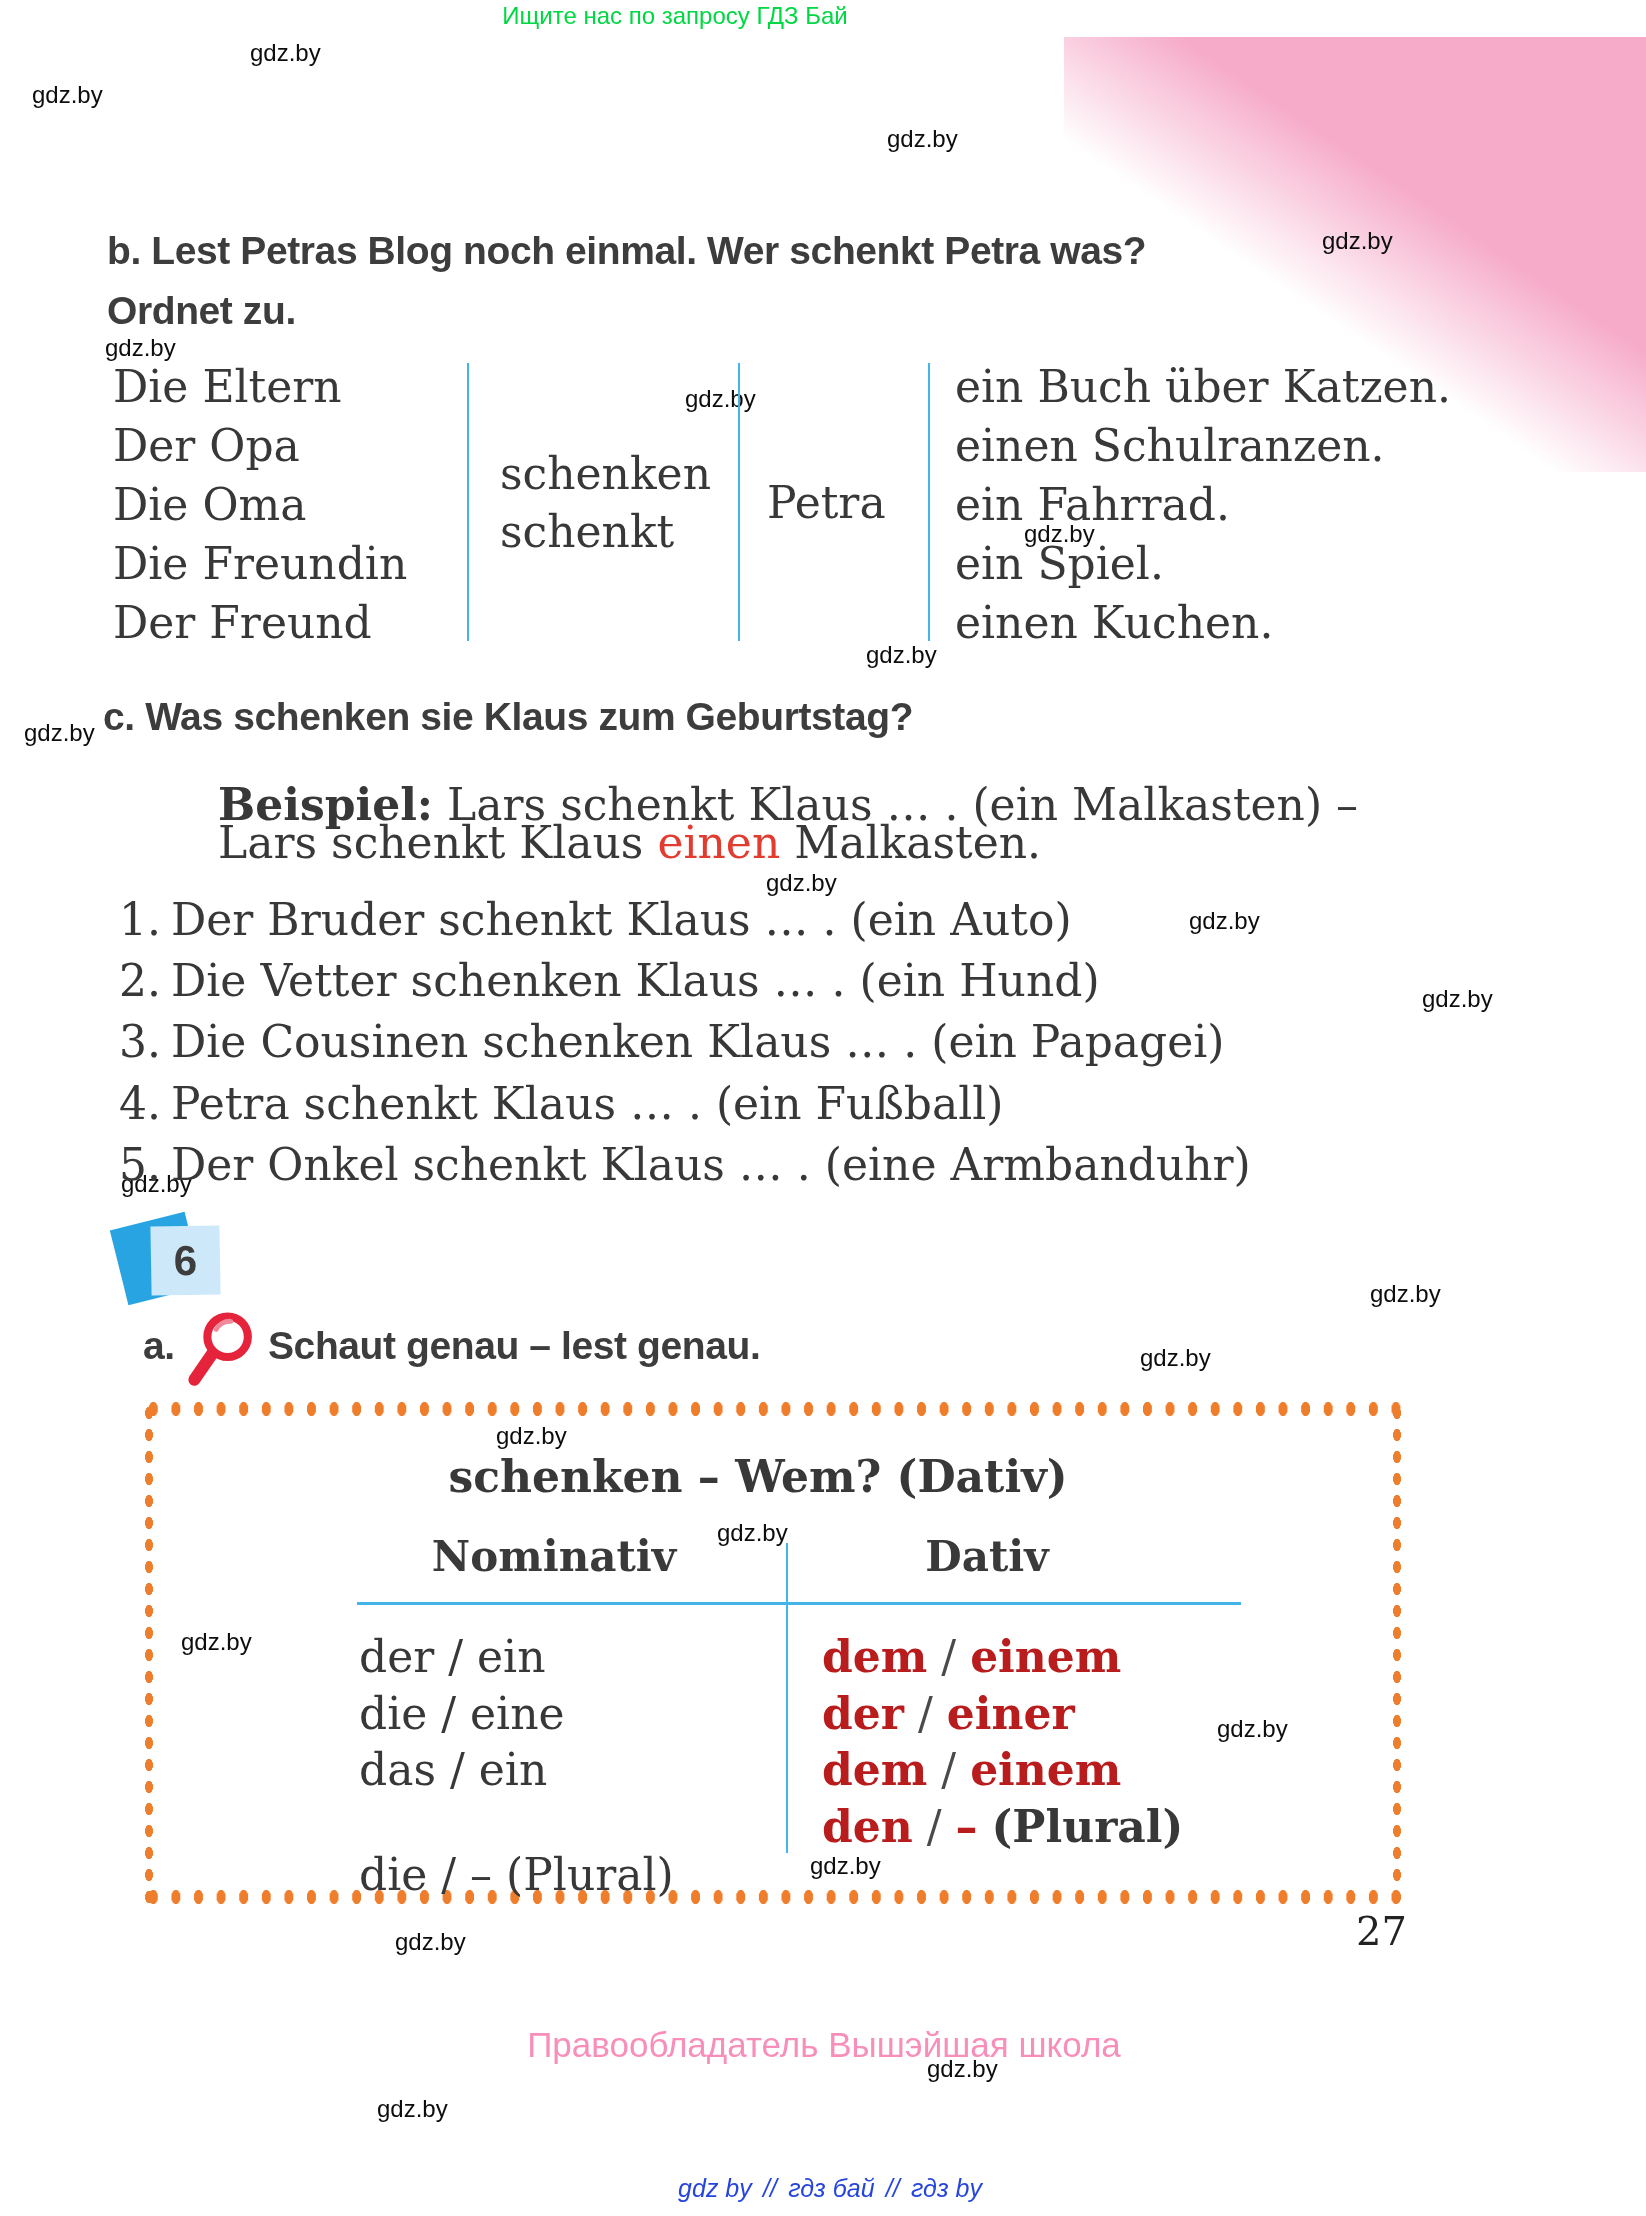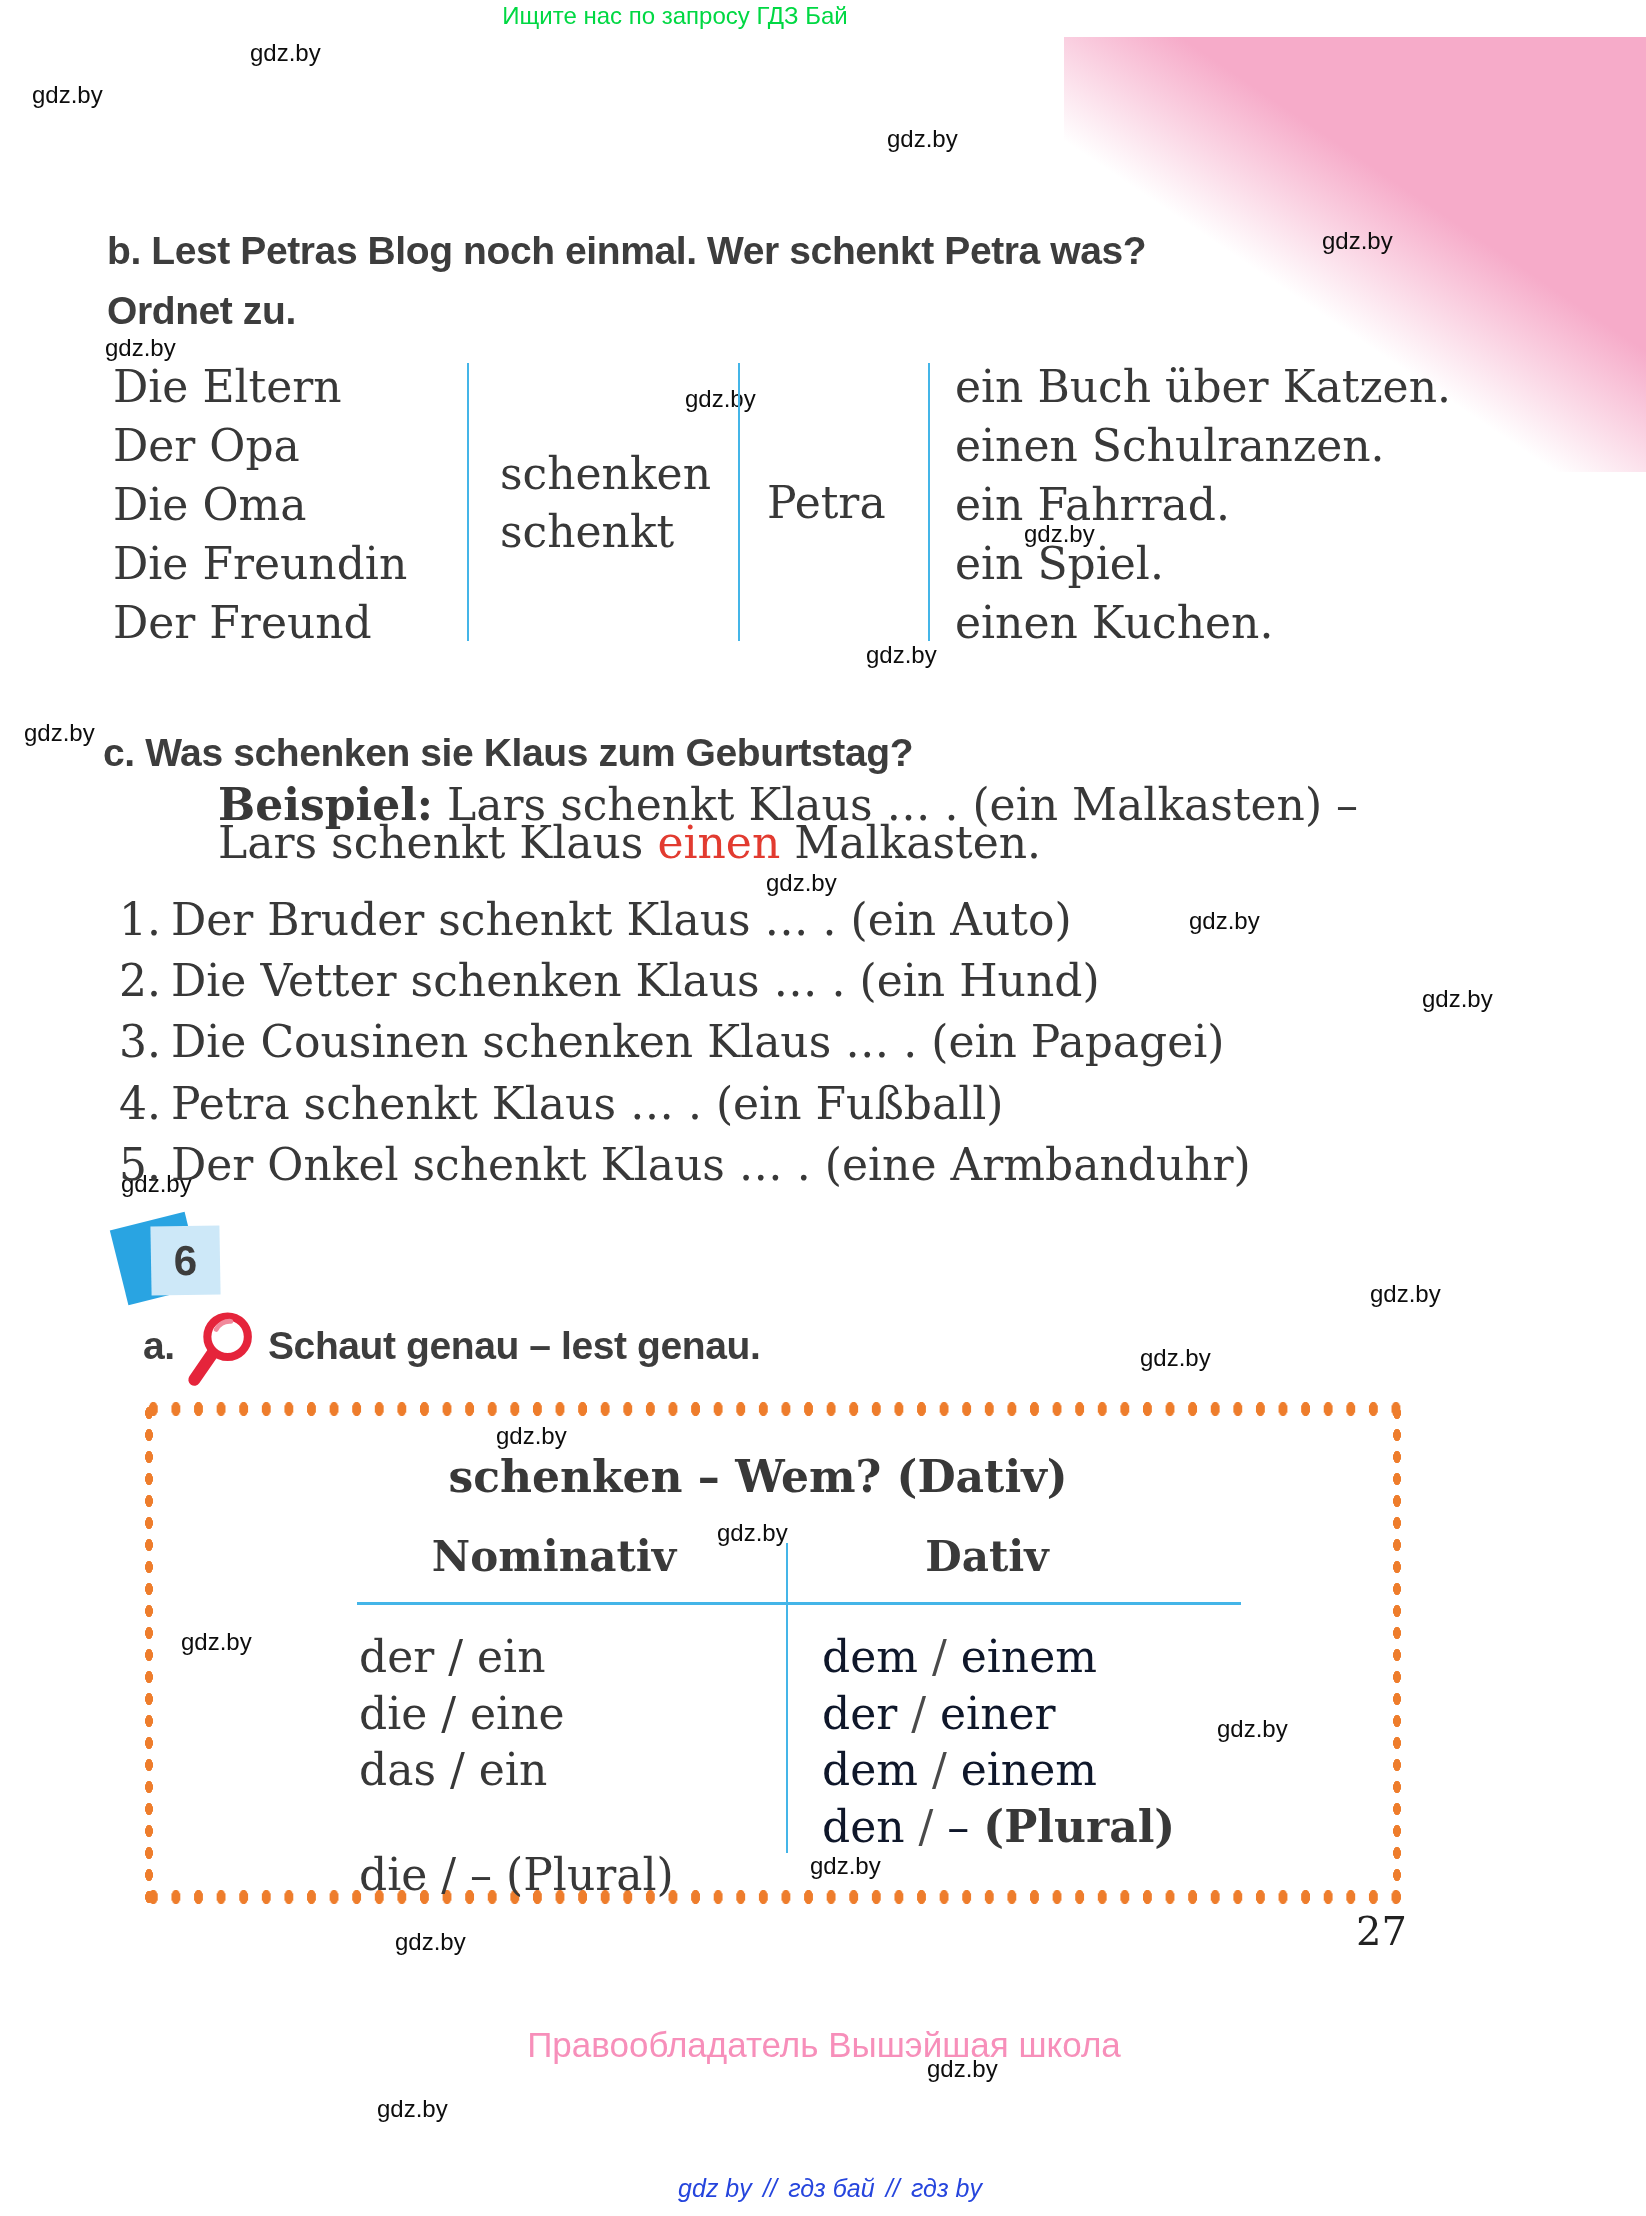--- a/index.html
+++ b/index.html
@@ -23,21 +23,21 @@
 
   
   .serif{position:absolute;font-family:"DejaVu Serif",serif;font-size:44px;line-height:53px;
     color:#383838;white-space:nowrap;}
   .serif b{font-weight:bold;}
 
   .cyan-vline{position:absolute;width:2.4px;background:#44b5e8;}
   .cyan-hline{position:absolute;height:3.2px;background:#44b5e8;}
 
   .red{color:#e23b30;}
-  .green{color:#0f172a;font-weight:normal;}
+  .green{color:#b91c1c;font-weight:bold;}
   .dark-sep{color:#4a4a4a;font-weight:normal;}
 
   
   .list-row .num{display:inline-block;width:52px;}
 
   
   .badge-back{position:absolute;left:118px;top:1220px;width:77px;height:77px;
     background:#29a4e2;transform:rotate(-14deg);}
   .badge-front{position:absolute;left:151px;top:1226px;width:69px;height:69px;
     background:#cde8f8;transform:rotate(-1deg);
@@ -124,21 +124,21 @@
 
     <div class="cyan-vline" style="left:928px;top:363px;height:278px;"></div>
 
     <div class="serif" style="left:955px;top:360px;">ein Buch über Katzen.</div>
     <div class="serif" style="left:955px;top:419px;">einen Schulranzen.</div>
     <div class="serif" style="left:955px;top:478px;">ein Fahrrad.</div>
     <div class="serif" style="left:955px;top:537px;">ein Spiel.</div>
     <div class="serif" style="left:955px;top:596px;">einen Kuchen.</div>
   </div>
 
-  <div class="h-sans" style="left:103px;top:690px;margin-top:36px;">c. Was schenken sie Klaus zum Geburtstag?</div>
+  <div class="h-sans" style="left:103px;top:690px;">c. Was schenken sie Klaus zum Geburtstag?</div>
 
   <div class="serif" style="left:218px;top:778px;text-align:right;">
     <b>Beispiel:</b><span> Lars schenkt Klaus … . (ein Malkasten) –</span>
   </div>
   <div class="serif" style="left:218px;top:816px;">
     <span>Lars schenkt Klaus </span><span class="red">einen</span><span> Malkasten.</span>
   </div>
 
   <div>
     <div class="serif list-row" style="left:119px;top:893px;">

